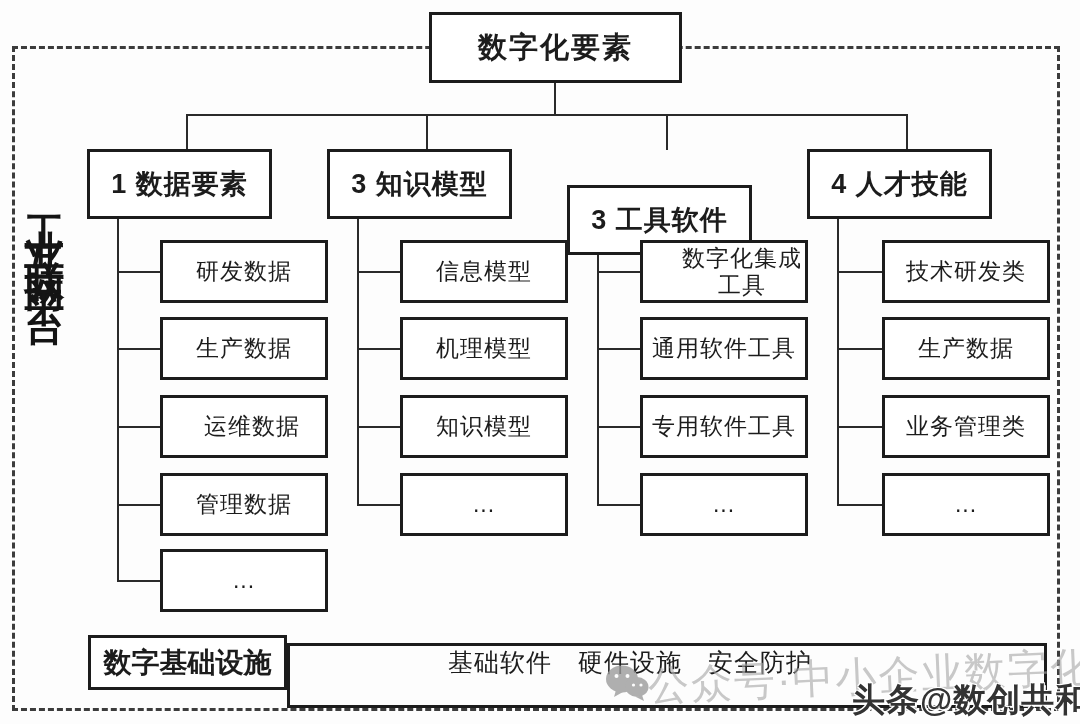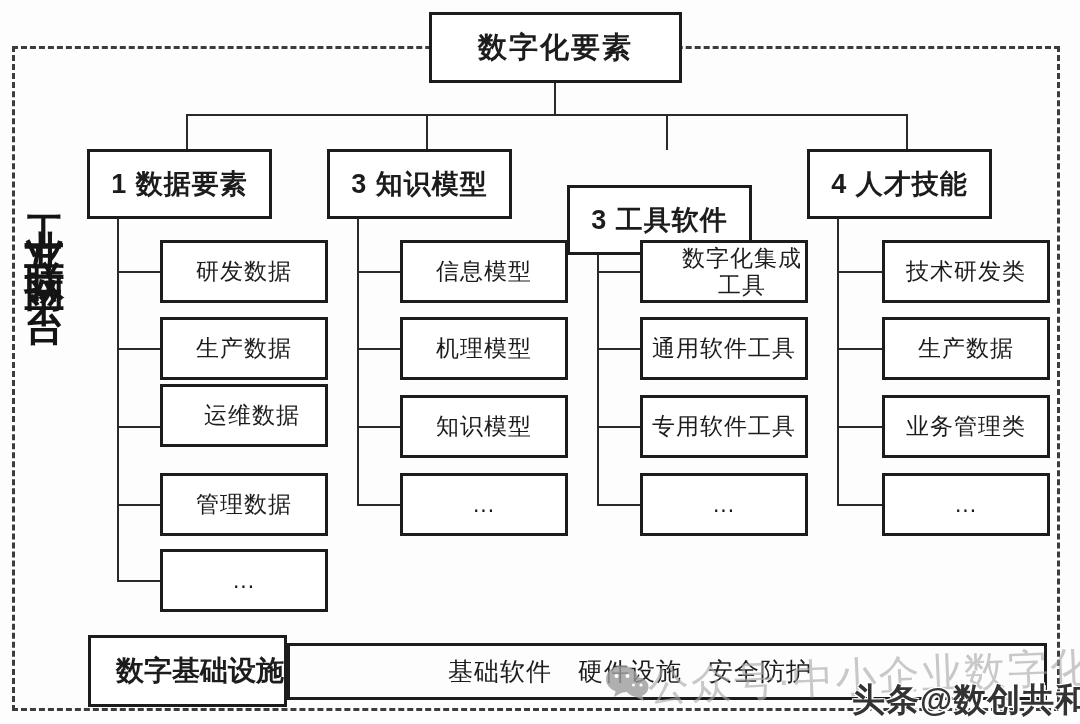--- a/index.html
+++ b/index.html
@@ -22,25 +22,25 @@
   .root-box{left:429px;top:12px;width:253px;height:71px;font-size:29px;font-weight:600;letter-spacing:2px;}
   .branch-box{top:149px;width:185px;height:70px;font-size:27px;font-weight:700;letter-spacing:1px;}
   .child-box{width:168px;height:63px;font-size:23px;letter-spacing:1px;line-height:1.15;}
   .wrap-narrow{display:inline-block;width:126px;}
   .line{background:#2a2a2a;z-index:1;}
   .platform{
     left:18px;top:183px;z-index:2;
     writing-mode:vertical-rl;text-orientation:upright;
     font-size:40px;font-weight:600;letter-spacing:15px;color:#141414;
   }
-  .found-box{left:88px;top:635px;width:199px;height:72px;font-size:28px;font-weight:600;z-index:3;justify-content:flex-end;}
+  .found-box{left:88px;top:635px;width:199px;height:55px;font-size:28px;font-weight:600;z-index:3;}
   .found-bar{
-    left:287px;top:643px;width:760px;height:57px;
+    left:287px;top:643px;width:760px;height:65px;
     border:3px solid #1c1c1c;background:transparent;
-    display:flex;align-items:center;justify-content:center;
+    display:flex;justify-content:center;
     gap:26px;padding-right:74px;z-index:2;
   }
   .found-item{font-size:25px;letter-spacing:1px;white-space:nowrap;}
   .wm-gray{
     left:648px;top:659px;z-index:3;
     font-size:41px;color:#a8a8a8;opacity:.62;white-space:nowrap;
     transform:rotate(-2.5deg);transform-origin:left center;letter-spacing:2px;
   }
   .wm-dark{
     left:852px;top:678px;z-index:5;
@@ -86,21 +86,21 @@
 <div class="abs line" style="left:117px;top:426px;width:43px;height:2px;"></div>
 <div class="abs line" style="left:117px;top:504px;width:43px;height:2px;"></div>
 <div class="abs line" style="left:117px;top:580px;width:43px;height:2px;"></div>
 
 <div class="abs node child-box" style="left:160px;top:240px;">
     <span>研发数据</span>
   </div>
 <div class="abs node child-box" style="left:160px;top:317px;">
     <span>生产数据</span>
   </div>
-<div class="abs node child-box" style="left:160px;top:384px;padding-left:16px;">
+<div class="abs node child-box" style="left:160px;top:395px;padding-left:16px;">
     <span>运维数据</span>
   </div>
 <div class="abs node child-box" style="left:160px;top:473px;">
     <span>管理数据</span>
   </div>
 <div class="abs node child-box" style="left:160px;top:549px;">
     <span>...</span>
   </div>
 
 <div class="abs line" style="left:357px;top:217px;width:2px;height:288px;"></div>

